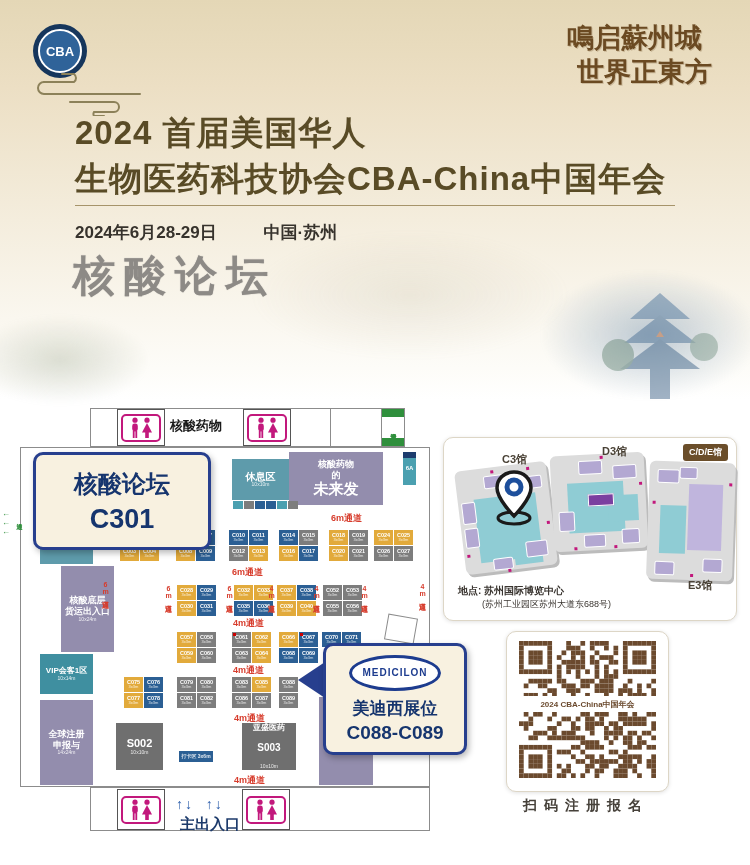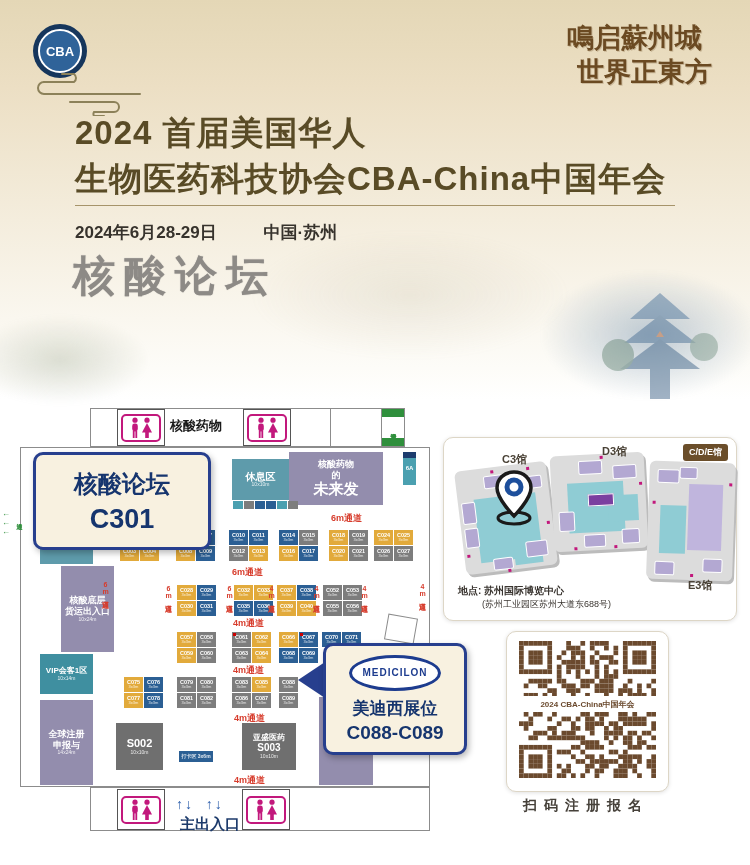--- a/index.html
+++ b/index.html
@@ -178,21 +178,21 @@
       </div>
       <div class="room" style="left: 30px; top: 302px; width: 53px; height: 85px; background: rgb(147, 141, 173);">
         <div style="font-size: 9px; font-weight: bold; opacity: 1;">全球注册</div>
         <div style="font-size: 9px; font-weight: bold; opacity: 1;">申报与</div>
         <div style="font-size: 5px; opacity: 0.85;">14x24m</div>
       </div>
       <div class="room" style="left: 106px; top: 325px; width: 47px; height: 47px; background: rgb(111, 111, 111);">
         <div style="font-size: 11px; font-weight: bold; opacity: 1;">S002</div>
         <div style="font-size: 5px; opacity: 0.85;">10x10m</div>
       </div>
-      <div class="room" style="left: 232px; top: 325px; width: 54px; height: 47px; background: rgb(111, 111, 111);">
+      <div class="room" style="left: 232px; top: 325px; width: 54px; height: 47px; background: rgb(111, 111, 111); justify-content: space-between;">
         <div style="font-size: 8px; font-weight: bold; opacity: 1;">亚盛医药</div>
         <div style="font-size: 10px; font-weight: bold; opacity: 1;">S003</div>
         <div style="font-size: 5px; opacity: 0.85;">10x10m</div>
       </div>
       <div class="room" style="left: 169px; top: 353px; width: 34px; height: 11px; background: rgb(43, 95, 148);">
         <div style="font-size: 5px; font-weight: bold; opacity: 0.85;">打卡区 3x6m</div>
       </div>
       <div class="room" style="left: 309px; top: 299px; width: 54px; height: 88px; background: rgb(147, 141, 173);">
         <div style="font-size: 8px; opacity: 1;"> </div>
         <div style="font-size: 5px; opacity: 0.85;">14x24m</div>

